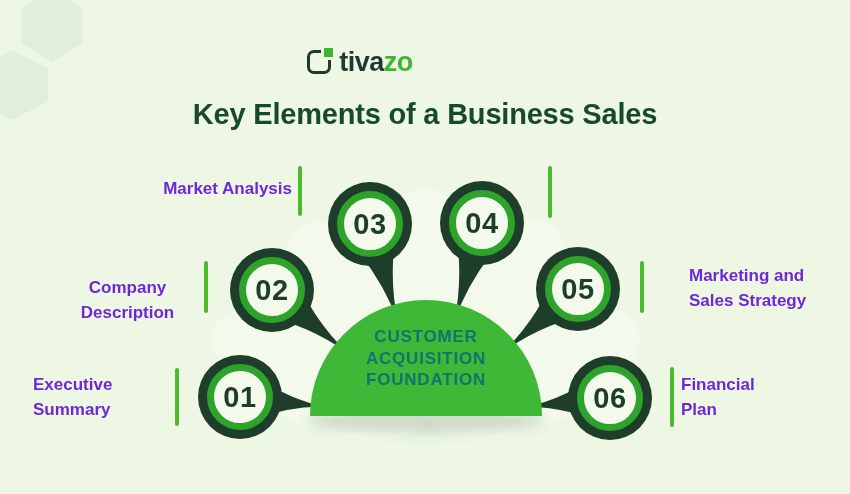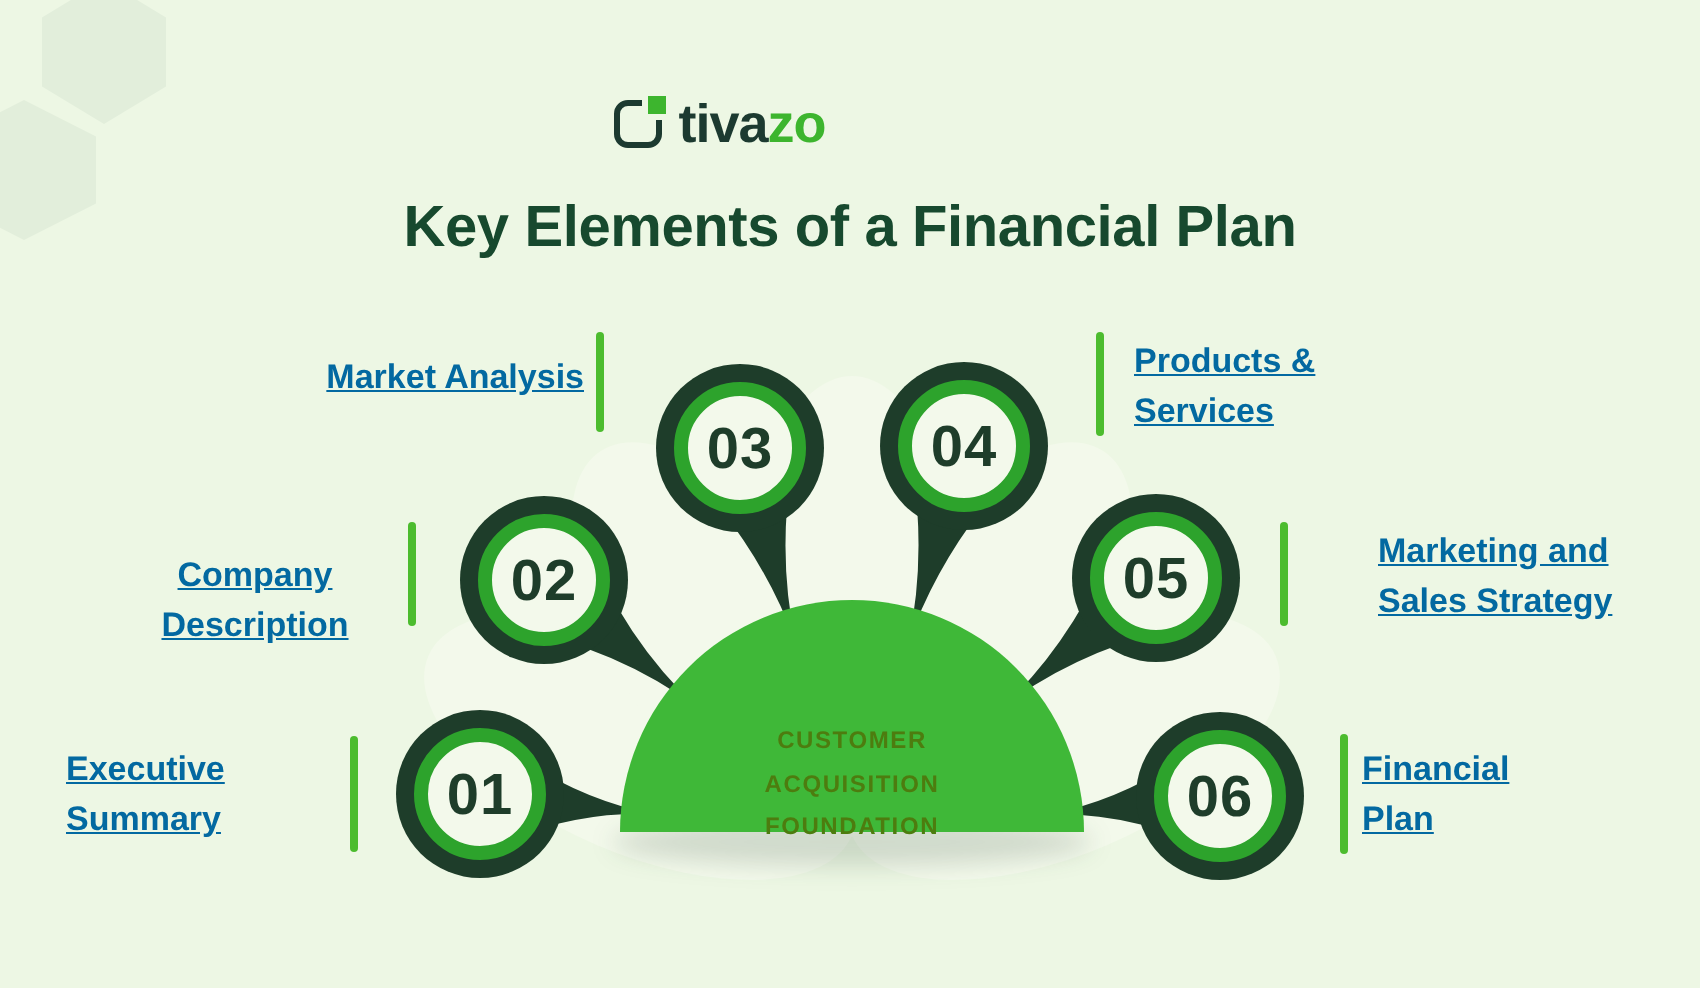--- a/index.html
+++ b/index.html
@@ -42,28 +42,28 @@
   svg.diagram{position:absolute;left:0;top:0;}
   .num{
     font-family:"Liberation Sans",sans-serif;font-size:29px;font-weight:bold;
     fill:#1e3d2a;letter-spacing:0.5px;
   }
   .dome-shadow{filter:blur(6px);}
 
   
   .dome-label{
     position:absolute;left:336px;top:326px;width:180px;
-    text-align:center;font-size:12px;font-weight:bold;color:#4d7c0f;
-    letter-spacing:0.8px;line-height:21.5px;white-space:pre-line;margin-top:34px;
+    text-align:center;font-size:17px;font-weight:bold;color:#0f766e;
+    letter-spacing:0.8px;line-height:21.5px;white-space:pre-line;
   }
 
   
   .label{
-    position:absolute;font-size:17px;font-weight:bold;color:#0369a1;
-    line-height:25px;white-space:pre-line;text-decoration:underline;
+    position:absolute;font-size:17px;font-weight:bold;color:#6d28d9;
+    line-height:25px;white-space:pre-line;
   }
   .tick{position:absolute;width:4px;background:#4cbc2e;border-radius:2px;}
 
   .lbl-exec{left:33px;top:372px;width:135px;}
   .tick-exec{left:175px;top:368px;height:58px;}
 
   .lbl-company{left:55px;top:275px;width:145px;text-align:center;}
   .tick-company{left:204px;top:261px;height:52px;}
 
   .lbl-market{left:110px;top:176px;width:182px;text-align:right;}
@@ -87,21 +87,21 @@
   <div class="hex hex2"></div>
 
   <header class="logo">
     <span class="logo-icon">
       <span class="logo-icon-box"></span>
       <span class="logo-icon-leaf"></span>
     </span>
     <span class="logo-text"><span>tiva</span><span class="accent">zo</span></span>
   </header>
 
-  <h1 class="title">Key Elements of a Financial Plan</h1>
+  <h1 class="title">Key Elements of a Business Sales</h1>
 
   <svg class="diagram" width="850" height="494" viewBox="0 0 850 494">
 
     <g>
       <ellipse cx="320" cy="373" rx="54" ry="115" fill="#f3f9eb" transform="rotate(-67 320 373)"></ellipse>
       <ellipse cx="363" cy="322" rx="54" ry="115" fill="#f3f9eb" transform="rotate(-33 363 322)"></ellipse>
       <ellipse cx="426" cy="303" rx="54" ry="115" fill="#f3f9eb"></ellipse>
       <ellipse cx="489" cy="322" rx="54" ry="115" fill="#f3f9eb" transform="rotate(33 489 322)"></ellipse>
       <ellipse cx="532" cy="373" rx="54" ry="115" fill="#f3f9eb" transform="rotate(67 532 373)"></ellipse>
     </g>
@@ -158,22 +158,20 @@
 Summary</div>
   <div class="tick tick-exec"></div>
 
   <div class="label lbl-company">Company
 Description</div>
   <div class="tick tick-company"></div>
 
   <div class="label lbl-market">Market Analysis</div>
   <div class="tick tick-market"></div>
 
-  <div class="label lbl-products">Products &amp;
-Services</div>
   <div class="tick tick-products"></div>
 
   <div class="label lbl-marketing">Marketing and
 Sales Strategy</div>
   <div class="tick tick-marketing"></div>
 
   <div class="label lbl-financial">Financial
 Plan</div>
   <div class="tick tick-financial"></div>
 

